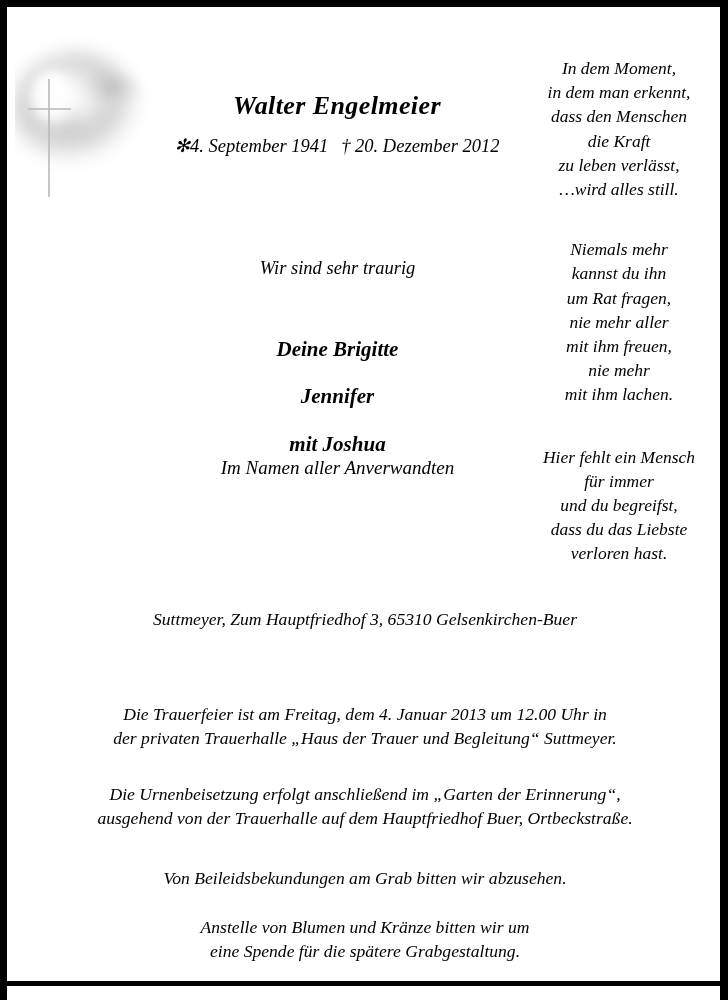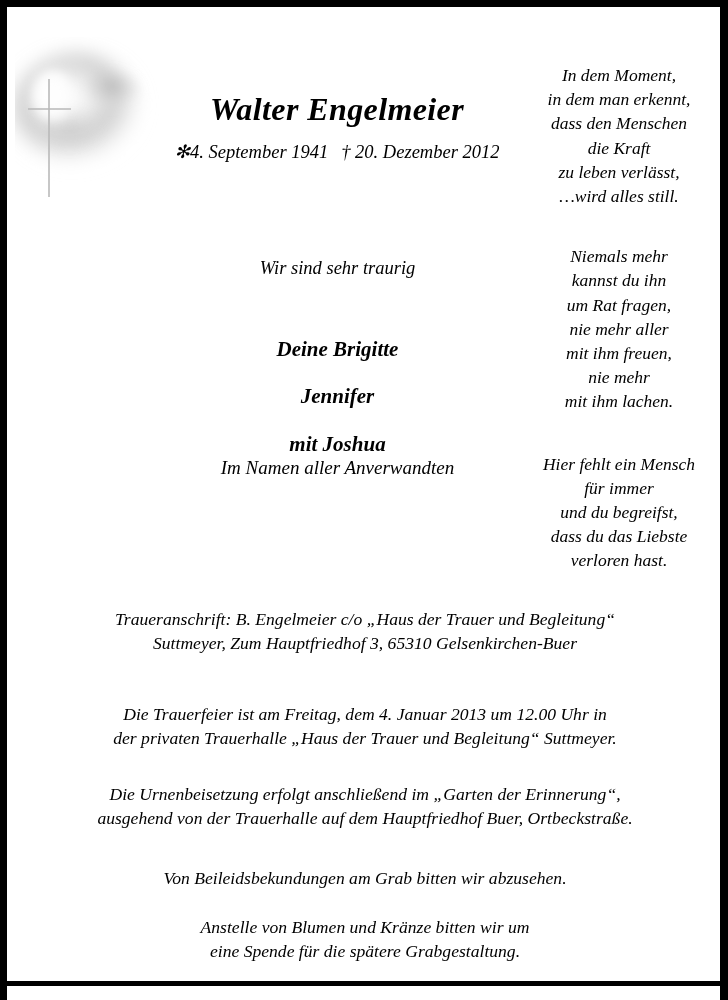--- a/index.html
+++ b/index.html
@@ -54,21 +54,21 @@
   }
 
   .name-block {
     position: absolute;
     left: 150px;
     top: 85px;
     width: 360px;
     text-align: center;
   }
   .deceased-name {
-    font-size: 32px;
+    font-size: 26px;
     font-weight: bold;
     font-style: italic;
     letter-spacing: 0.4px;
     line-height: 1.1;
     white-space: nowrap;
   }
   .dates-line {
     margin-top: 14px;
     font-size: 18.5px;
     font-style: italic;
@@ -82,21 +82,21 @@
     left: 512px;
     top: 44px;
     width: 200px;
     text-align: center;
   }
   .verse {
     font-size: 17.5px;
     font-style: italic;
     line-height: 24.2px;
   }
-  .verse.v1 { margin-top: 12px; }
+  .verse.v1 { margin-top: 5px; }
   .verse.v2 { margin-top: 36px; }
   .verse.v3 { margin-top: 38px; }
   .verse div { white-space: nowrap; }
 
   
   .family-block {
     position: absolute;
     left: 128px;
     top: 250px;
     width: 405px;
@@ -230,21 +230,20 @@
       <div class="mourn-intro">Wir sind sehr traurig</div>
       <div class="names">
         <div class="name-line">Deine Brigitte</div>
         <div class="name-line">Jennifer</div>
         <div class="name-line pair">mit Joshua</div>
       </div>
       <div class="in-name-of">Im Namen aller Anverwandten</div>
     </div>
 
     <div class="info info-address">
-      <p>Traueranschrift: B. Engelmeier c/o „Haus der Trauer und Begleitung“</p>
       <p>Suttmeyer, Zum Hauptfriedhof 3, 65310 Gelsenkirchen-Buer</p>
     </div>
 
     <div class="info info-ceremony">
       <p>Die Trauerfeier ist am Freitag, dem 4. Januar 2013 um 12.00 Uhr in</p>
       <p>der privaten Trauerhalle „Haus der Trauer und Begleitung“ Suttmeyer.</p>
     </div>
 
     <div class="info info-urn">
       <p>Die Urnenbeisetzung erfolgt anschließend im „Garten der Erinnerung“,</p>

